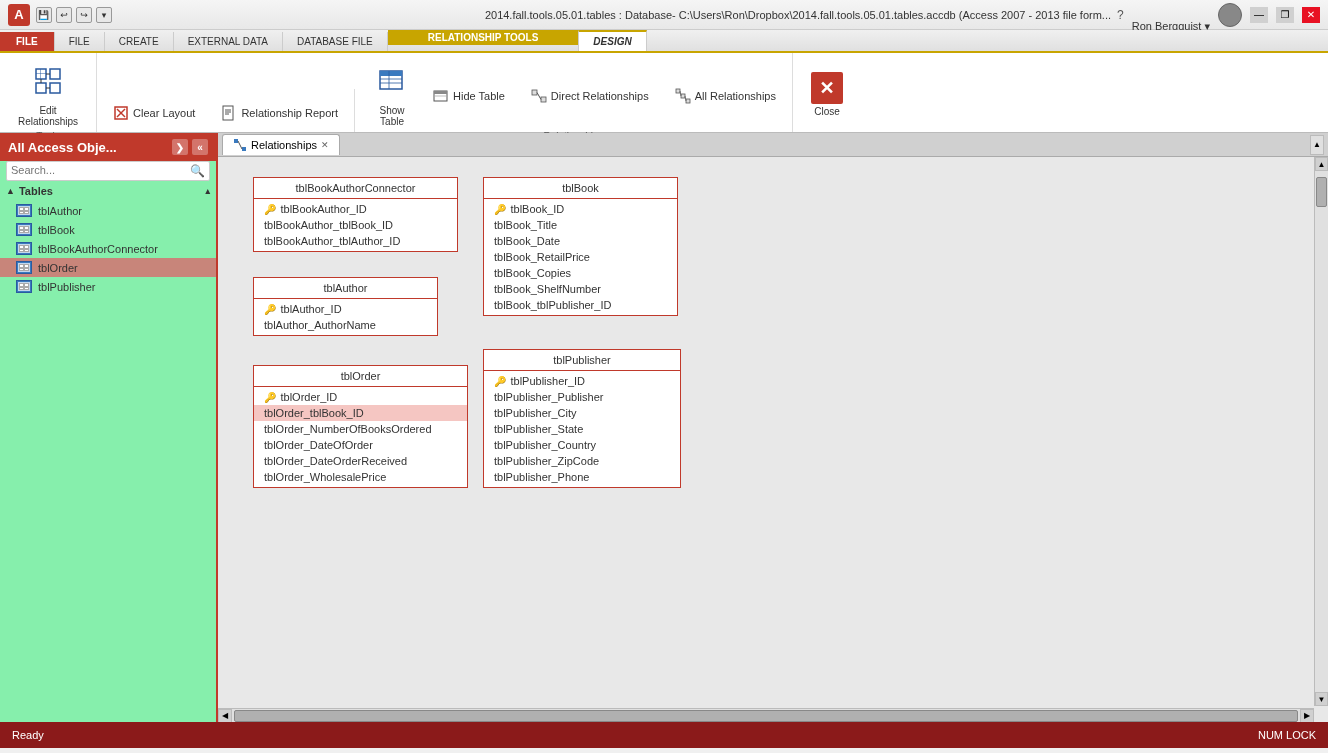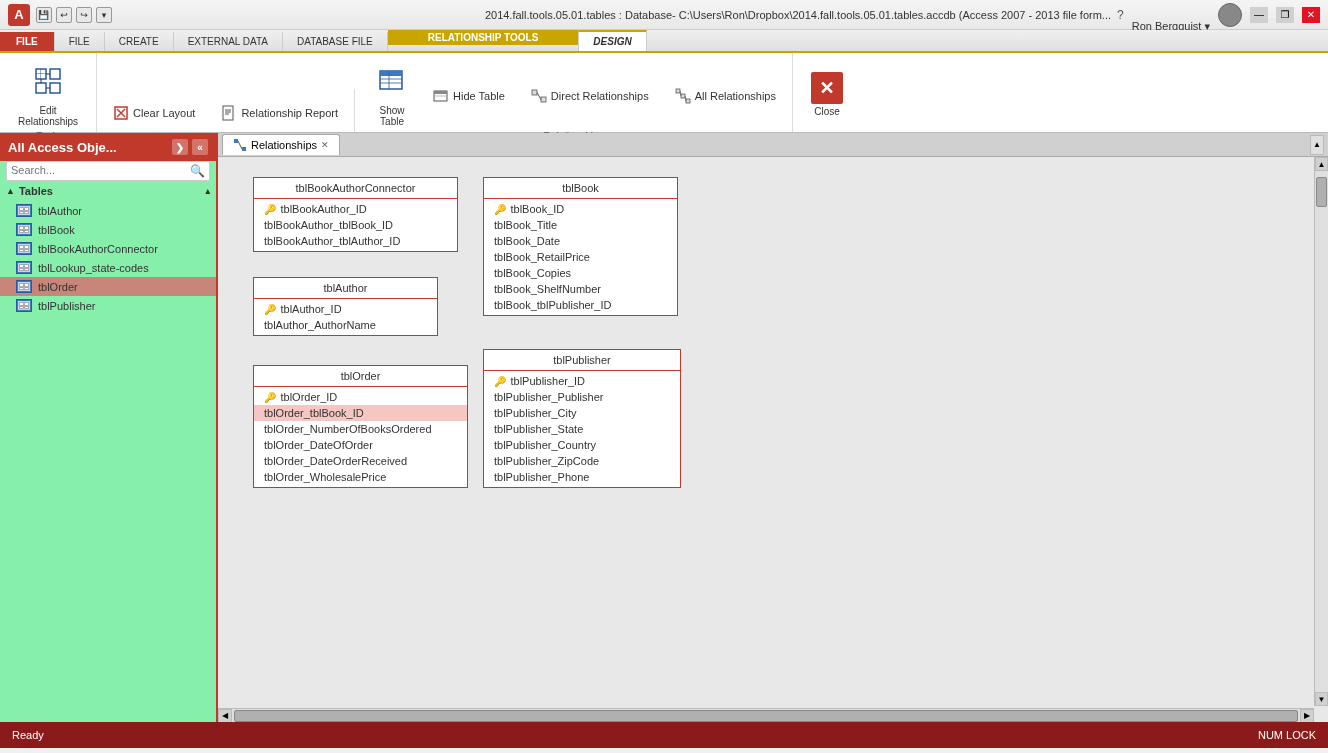--- a/index.html
+++ b/index.html
@@ -567,31 +567,20 @@
         <div class="table-icon">
             <div class="table-icon-inner">
               <div class="ti-cell"></div>
               <div class="ti-cell"></div>
               <div class="ti-cell"></div>
               <div class="ti-cell"></div>
             </div>
           </div>
         <span>tblBookAuthorConnector</span>
       </div>
-      <div class="table-item">
-        <div class="table-icon">
-            <div class="table-icon-inner">
-              <div class="ti-cell"></div>
-              <div class="ti-cell"></div>
-              <div class="ti-cell"></div>
-              <div class="ti-cell"></div>
-            </div>
-          </div>
-        <span>tblLookup_state-codes</span>
-      </div>
       <div class="table-item selected">
         <div class="table-icon">
             <div class="table-icon-inner">
               <div class="ti-cell"></div>
               <div class="ti-cell"></div>
               <div class="ti-cell"></div>
               <div class="ti-cell"></div>
             </div>
           </div>
         <span>tblOrder</span>

